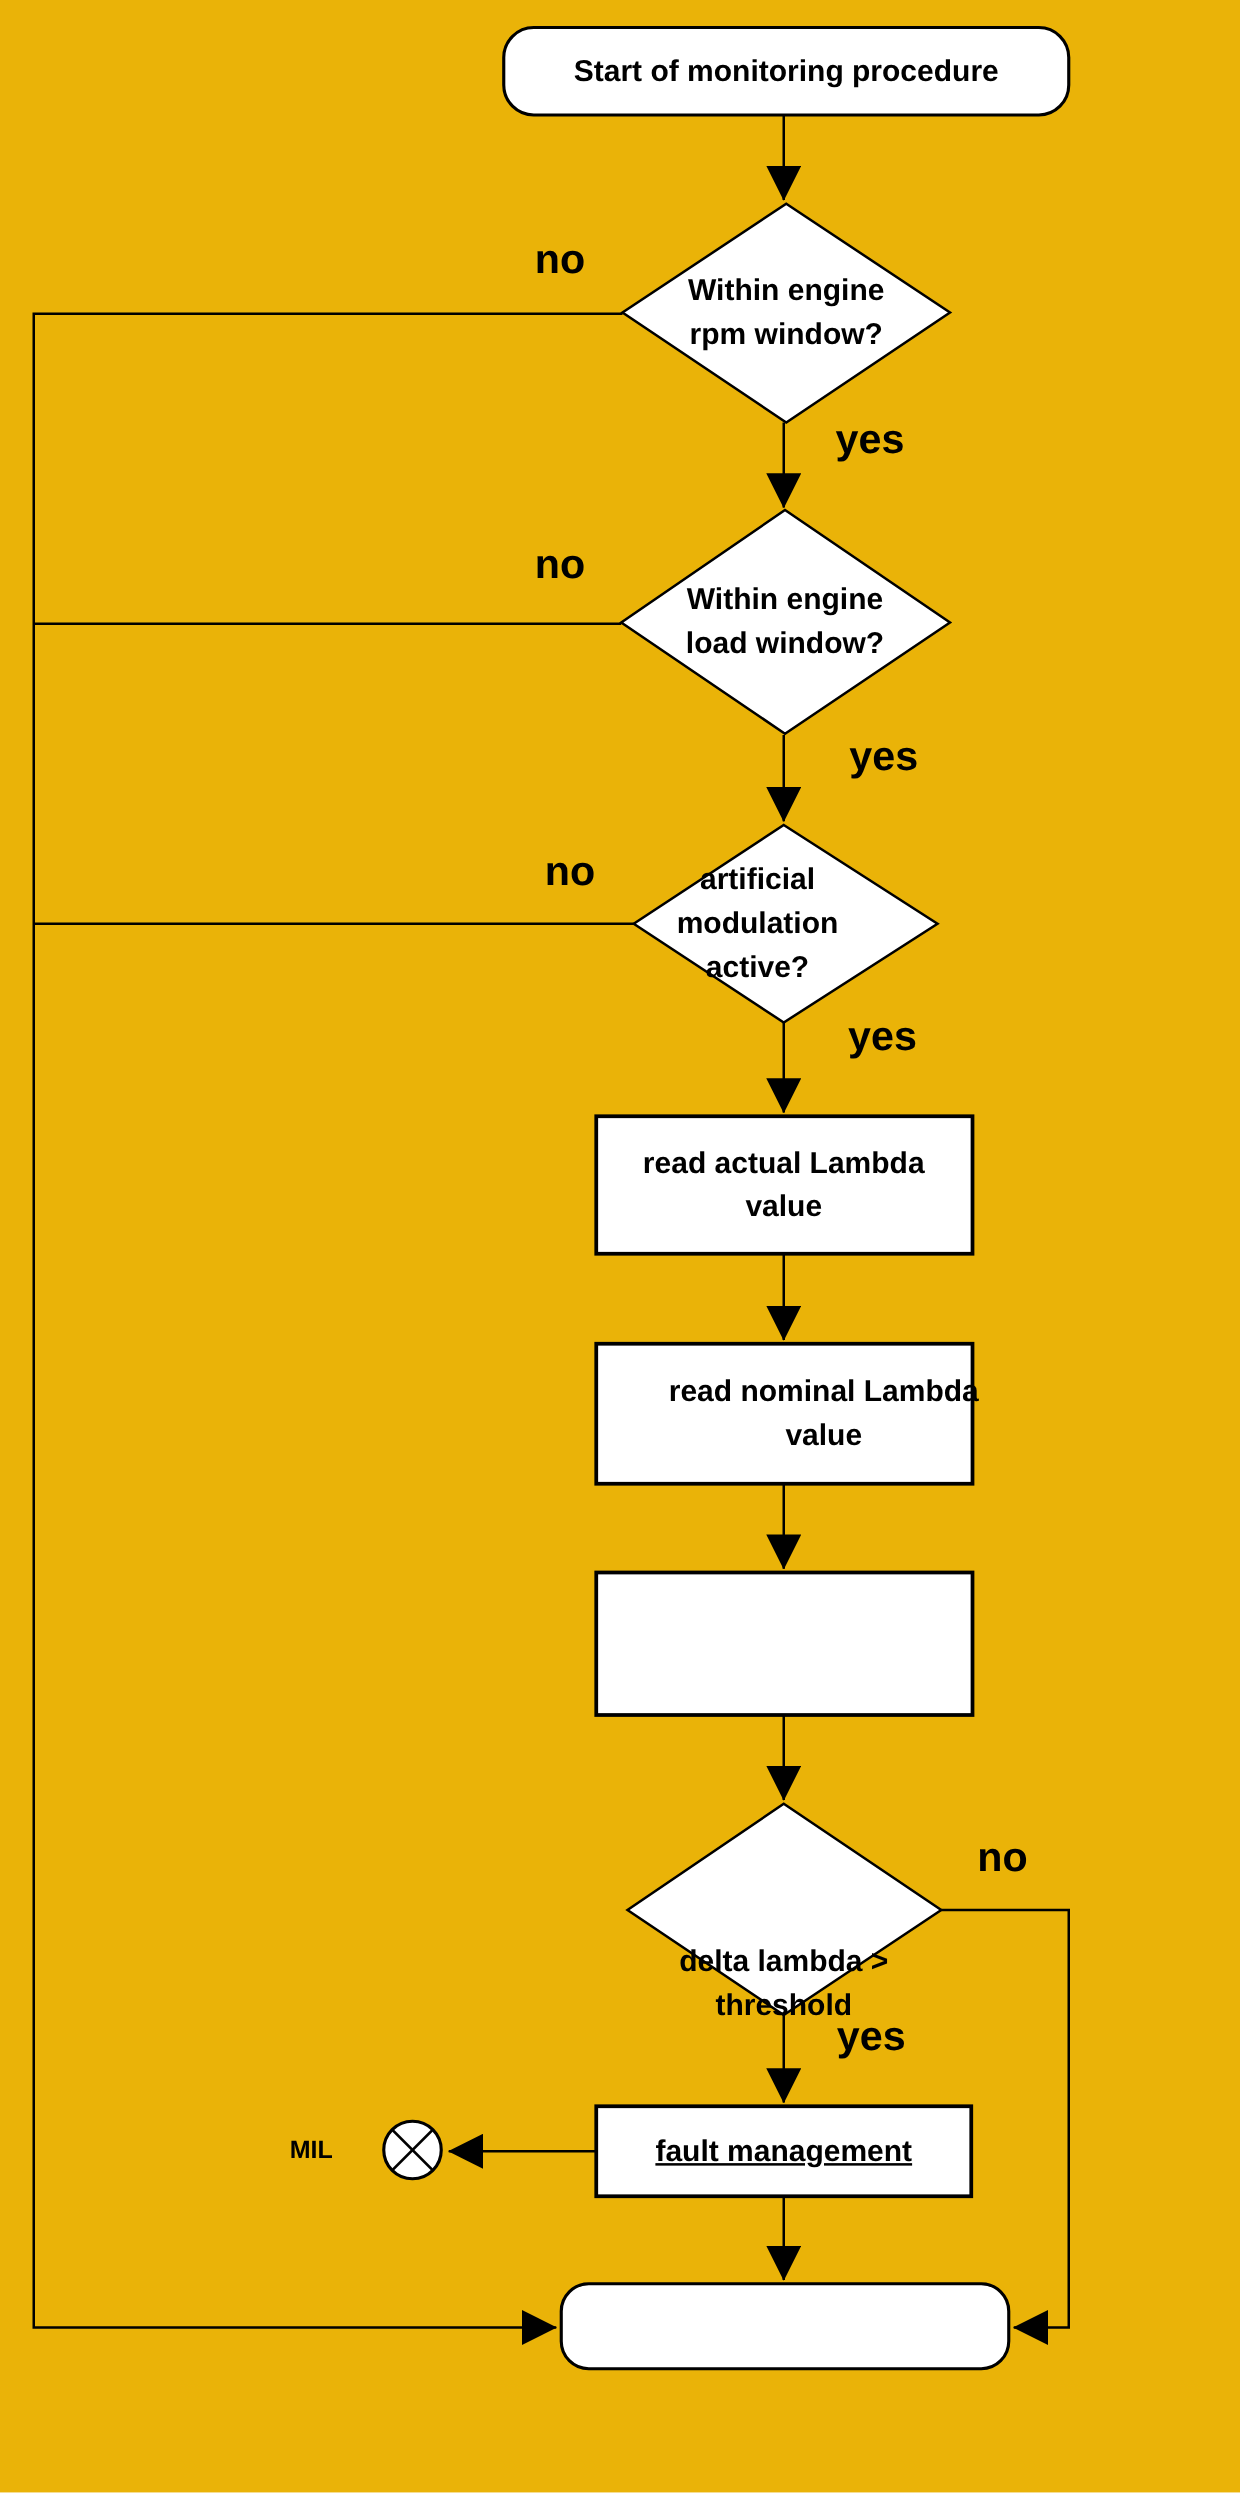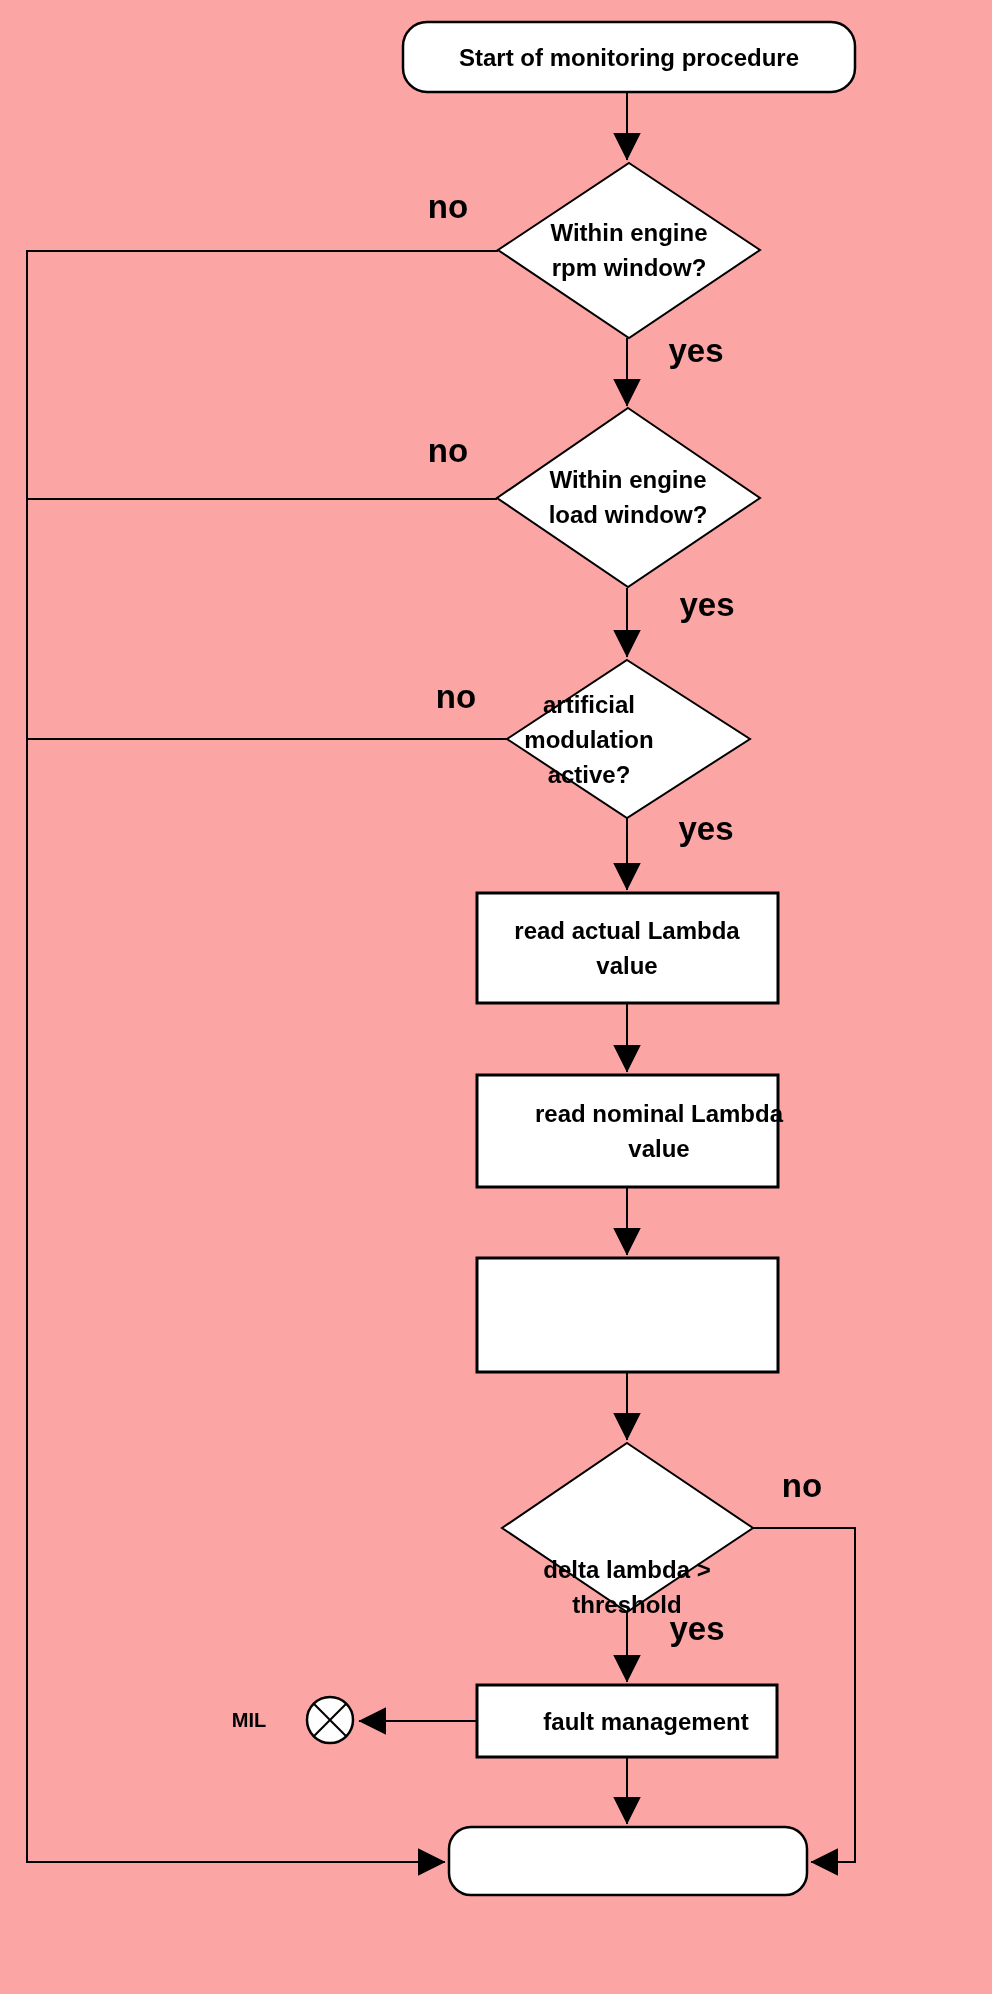--- a/index.html
+++ b/index.html
@@ -1,20 +1,20 @@
 <!DOCTYPE html>
 <html><head>
 <meta charset="utf-8">
 <style>
   html, body { margin: 0; padding: 0; background: #ffffff; }
   .canvas {
     position: relative;
     width: 992px;
     height: 1994px;
-    background: #fca5a5;
+    background: #eab308;
     font-family: "Liberation Sans", sans-serif;
     overflow: hidden;
   }
   svg.layer {
     position: absolute;
     left: 0; top: 0;
     width: 992px; height: 1994px;
   }
   .lbl {
     position: absolute;
@@ -88,30 +88,30 @@
       <line x1="313.8" y1="1703.8" x2="346.2" y2="1736.2" stroke-width="2"></line>
       <line x1="346.2" y1="1703.8" x2="313.8" y2="1736.2" stroke-width="2"></line>
     </g>
   </svg>
 
   <div class="lbl" style="left:629px; top:57px;">Start of monitoring procedure</div>
   <div class="lbl" style="left:629px; top:250px;">Within engine
 rpm window?</div>
   <div class="lbl" style="left:628px; top:497px;">Within engine
 load window?</div>
-  <div class="lbl" style="left:589px; top:739px;">artificial
+  <div class="lbl" style="left:606px; top:739px;">artificial
 modulation
 active?</div>
   <div class="lbl" style="left:627px; top:948px;">read actual Lambda
 value</div>
   <div class="lbl" style="left:627px; top:1131px;margin-left:32px;">read nominal Lambda
 value</div>
   <div class="lbl" style="left:627px; top:1587px;">delta lambda &gt;
 threshold</div>
-  <div class="lbl" style="left:646px; top:1721px;">fault management</div>
+  <div class="lbl" style="left:627px; top:1721px;text-decoration:underline;">fault management</div>
   <div class="edge mil" style="left:249px; top:1720px;">MIL</div>
 
   <div class="edge" style="left:448px; top:207px;">no</div>
   <div class="edge" style="left:696px; top:351px;">yes</div>
   <div class="edge" style="left:448px; top:451px;">no</div>
   <div class="edge" style="left:707px; top:605px;">yes</div>
   <div class="edge" style="left:456px; top:697px;">no</div>
   <div class="edge" style="left:706px; top:829px;">yes</div>
   <div class="edge" style="left:802px; top:1486px;">no</div>
   <div class="edge" style="left:697px; top:1629px;">yes</div>

